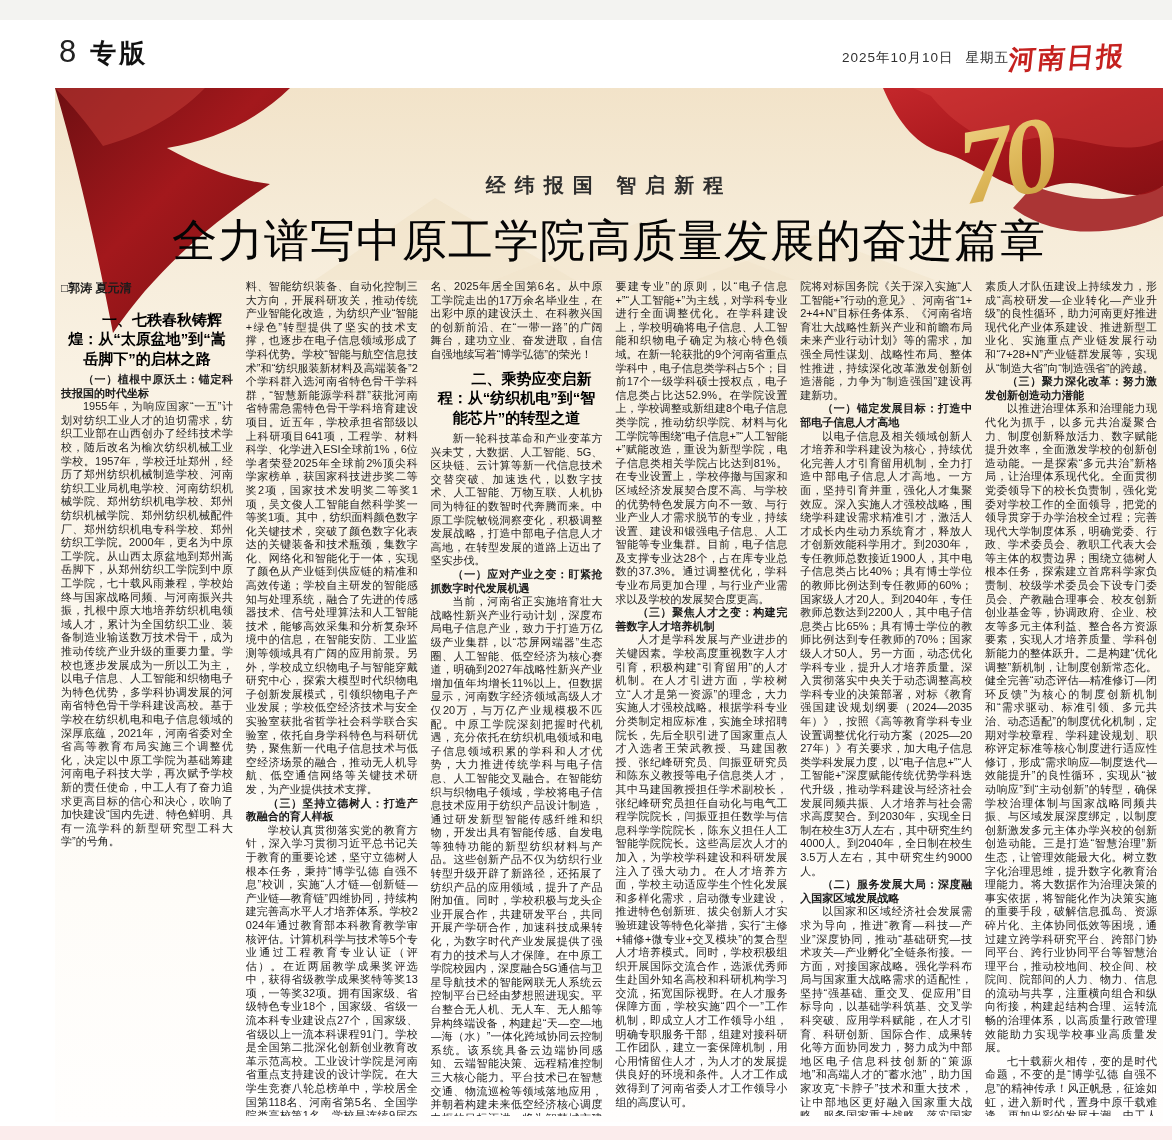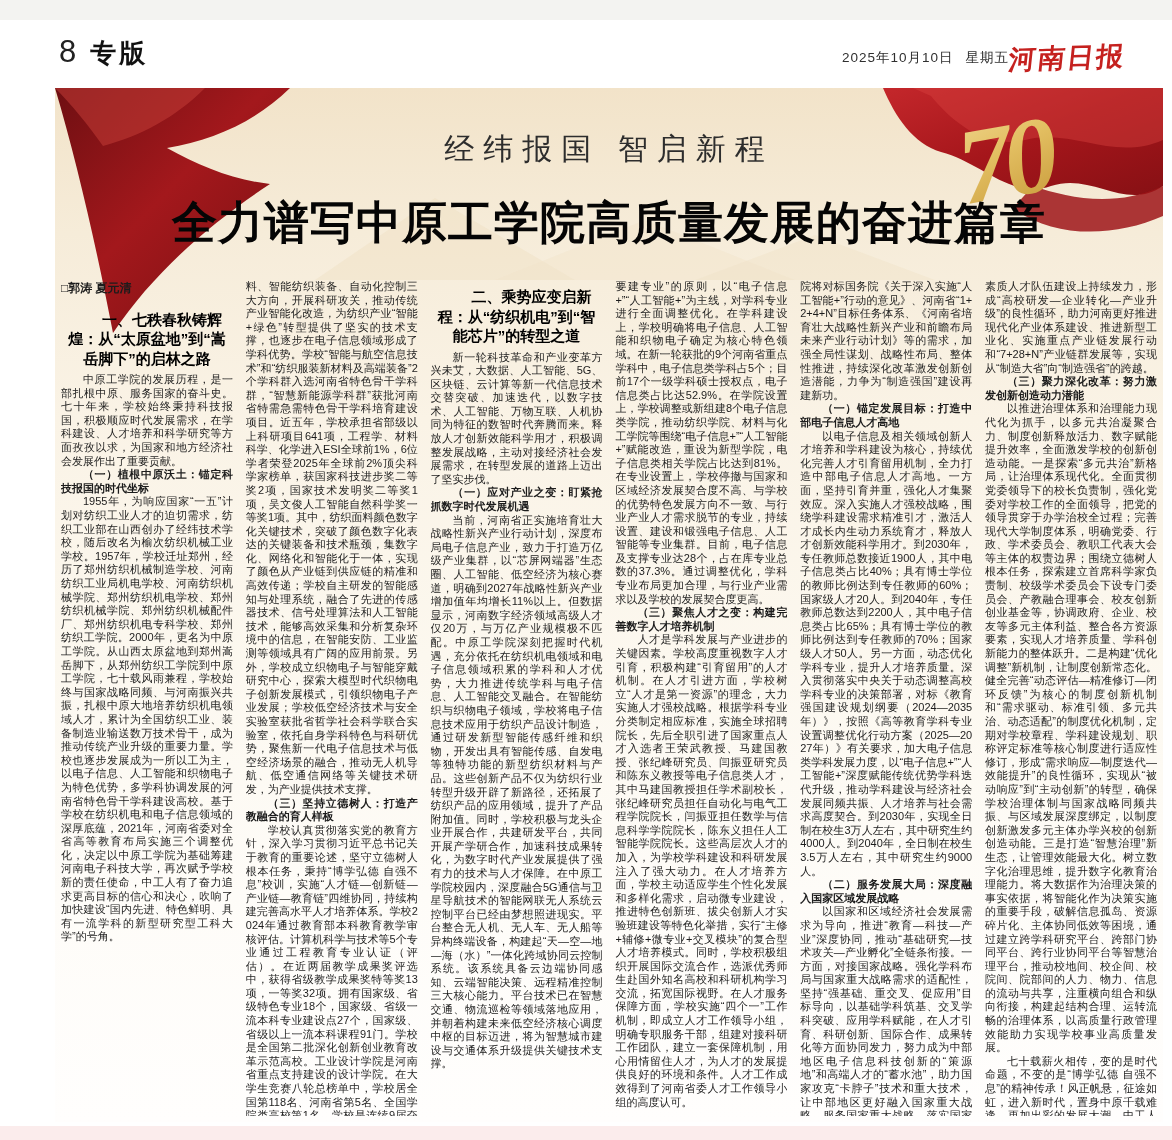--- a/index.html
+++ b/index.html
@@ -37,24 +37,24 @@
   .anniv{
     position:absolute;top:-2px;right:64px;width:190px;text-align:center;
     font-size:108px;line-height:150px;font-weight:900;font-style:italic;
     font-family:"Liberation Serif","DejaVu Serif",serif;
     background:linear-gradient(160deg,#f2dc9a 10%,#e3bf62 45%,#c99c3c 80%);
     -webkit-background-clip:text;background-clip:text;color:transparent;
     transform:rotate(-10deg);letter-spacing:-8px;
   }
   .banner{position:relative;height:192px;text-align:center;}
   .kicker{
-    padding-top:41px;font-size:30px;letter-spacing:9px;color:#2d2d2d;font-weight:400;
+    padding-top:84px;font-size:20px;letter-spacing:9px;color:#2d2d2d;font-weight:700;
   }
   .headline{
-    margin-top:23px;font-size:45px;font-weight:700;color:#050505;letter-spacing:1px;
+    margin-top:12px;font-size:45px;font-weight:400;color:#050505;letter-spacing:1px;
     white-space:nowrap;font-family:"Liberation Sans","DejaVu Sans",sans-serif;
   }
   
   .columns{
     position:absolute;left:6px;right:6px;top:192px;bottom:6px;
     display:flex;justify-content:space-between;
   }
   .col{width:172px;flex:0 0 172px;overflow:hidden;color:#1c1c1c;}
   .col p{margin:0;font-size:11px;line-height:13.6px;text-align:justify;word-break:break-all;}
   p.byline{font-weight:700;font-size:12px;margin:2px 0 14px;text-align:left;}
@@ -120,32 +120,32 @@
 
   <div class="banner">
     <div class="kicker">经纬报国 智启新程</div>
     <div class="headline">全力谱写中原工学院高质量发展的奋进篇章</div>
   </div>
 
   <div class="columns">
       <div class="col">
         <p class="byline">□郭涛 夏元清</p>
         <p class="section-heading">一、七秩春秋铸辉煌：从“太原盆地”到“嵩岳脚下”的启林之路</p>
-        <p class="body">中原工学院的发展历程，是一部扎根中原、服务国家的奋斗史。七十年来，学校始终秉持科技报国，积极顺应时代发展需求，在学科建设、人才培养和科学研究等方面孜孜以求，为国家和地方经济社会发展作出了重要贡献。</p>
         <p class="subheading">（一）植根中原沃土：锚定科技报国的时代坐标</p>
         <p class="body">1955年，为响应国家“一五”计划对纺织工业人才的迫切需求，纺织工业部在山西创办了经纬技术学校，随后改名为榆次纺织机械工业学校。1957年，学校迁址郑州，经历了郑州纺织机械制造学校、河南纺织工业局机电学校、河南纺织机械学院、郑州纺织机电学校、郑州纺织机械学院、郑州纺织机械配件厂、郑州纺织机电专科学校、郑州纺织工学院。2000年，更名为中原工学院。从山西太原盆地到郑州嵩岳脚下，从郑州纺织工学院到中原工学院，七十载风雨兼程，学校始终与国家战略同频、与河南振兴共振，扎根中原大地培养纺织机电领域人才，累计为全国纺织工业、装备制造业输送数万技术骨干，成为推动传统产业升级的重要力量。学校也逐步发展成为一所以工为主，以电子信息、人工智能和织物电子为特色优势，多学科协调发展的河南省特色骨干学科建设高校。基于学校在纺织机电和电子信息领域的深厚底蕴，2021年，河南省委对全省高等教育布局实施三个调整优化，决定以中原工学院为基础筹建河南电子科技大学，再次赋予学校新的责任使命，中工人有了奋力追求更高目标的信心和决心，吹响了加快建设“国内先进、特色鲜明、具有一流学科的新型研究型工科大学”的号角。</p>
       </div>
       <div class="col">
         <p class="body-cont">料、智能纺织装备、自动化控制三大方向，开展科研攻关，推动传统产业智能化改造，为纺织产业“智能+绿色”转型提供了坚实的技术支撑，也逐步在电子信息领域形成了学科优势。学校“智能与航空信息技术”和“纺织服装新材料及高端装备”2个学科群入选河南省特色骨干学科群，“智慧新能源学科群”获批河南省特需急需特色骨干学科培育建设项目。近五年，学校承担省部级以上科研项目641项，工程学、材料科学、化学进入ESI全球前1%，6位学者荣登2025年全球前2%顶尖科学家榜单，获国家科技进步奖二等奖2项，国家技术发明奖二等奖1项，吴文俊人工智能自然科学奖一等奖1项。其中，纺织面料颜色数字化关键技术，突破了颜色数字化表达的关键装备和技术瓶颈，集数字化、网络化和智能化于一体，实现了颜色从产业链到供应链的精准和高效传递；学校自主研发的智能感知与处理系统，融合了先进的传感器技术、信号处理算法和人工智能技术，能够高效采集和分析复杂环境中的信息，在智能安防、工业监测等领域具有广阔的应用前景。另外，学校成立织物电子与智能穿戴研究中心，探索大模型时代织物电子创新发展模式，引领织物电子产业发展；学校低空经济技术与安全实验室获批省哲学社会科学联合实验室，依托自身学科特色与科研优势，聚焦新一代电子信息技术与低空经济场景的融合，推动无人机导航、低空通信网络等关键技术研发，为产业提供技术支撑。</p>
         <p class="subheading">（三）坚持立德树人：打造产教融合的育人样板</p>
         <p class="body">学校认真贯彻落实党的教育方针，深入学习贯彻习近平总书记关于教育的重要论述，坚守立德树人根本任务，秉持“博学弘德 自强不息”校训，实施“人才链—创新链—产业链—教育链”四维协同，持续构建完善高水平人才培养体系。学校2024年通过教育部本科教育教学审核评估。计算机科学与技术等5个专业通过工程教育专业认证（评估）。在近两届教学成果奖评选中，获得省级教学成果奖特等奖13项，一等奖32项。拥有国家级、省级特色专业18个，国家级、省级一流本科专业建设点27个，国家级、省级以上一流本科课程91门。学校是全国第二批深化创新创业教育改革示范高校。工业设计学院是河南省重点支持建设的设计学院。在大学生竞赛八轮总榜单中，学校居全国第118名、河南省第5名、全国学院类高校第1名。学校是连续9届夺得全国大学生工程实践与创新能力大赛最高奖的3所高校之一。2017年以来，全国大学生电子设计大赛国家奖获奖总数连续五届居河南省本科组高校第1名、2025年居全国第7名。2023年以来，全国大学生智能汽车竞赛总决赛，国家奖获奖总数连续三届居河南省第1</p>
       </div>
       <div class="col">
+        <p class="body-cont">名、2025年居全国第6名。从中原工学院走出的17万余名毕业生，在出彩中原的建设沃土、在科教兴国的创新前沿、在“一带一路”的广阔舞台，建功立业、奋发进取，自信自强地续写着“博学弘德”的荣光！</p>
         <p class="section-heading">二、乘势应变启新程：从“纺织机电”到“智能芯片”的转型之道</p>
-        <p class="body">新一轮科技革命和产业变革方兴未艾，大数据、人工智能、5G、区块链、云计算等新一代信息技术交替突破、加速迭代，以数字技术、人工智能、万物互联、人机协同为特征的数智时代奔腾而来。释放人才创新效能科学用才，积极调整发展战略，主动对接经济社会发展需求，在转型发展的道路上迈出了坚实步伐。</p>
+        <p class="body">新一轮科技革命和产业变革方兴未艾，大数据、人工智能、5G、区块链、云计算等新一代信息技术交替突破、加速迭代，以数字技术、人工智能、万物互联、人机协同为特征的数智时代奔腾而来。中原工学院敏锐洞察变化，积极调整发展战略，打造中部电子信息人才高地，在转型发展的道路上迈出了坚实步伐。</p>
         <p class="subheading">（一）应对产业之变：盯紧抢抓数字时代发展机遇</p>
         <p class="body">当前，河南省正实施培育壮大战略性新兴产业行动计划，深度布局电子信息产业，致力于打造万亿级产业集群，以“芯屏网端器”生态圈、人工智能、低空经济为核心赛道，明确到2027年战略性新兴产业增加值年均增长11%以上。但数据显示，河南数字经济领域高级人才仅20万，与万亿产业规模极不匹配。中原工学院深刻把握时代机遇，充分依托在纺织机电领域和电子信息领域积累的学科和人才优势，大力推进传统学科与电子信息、人工智能交叉融合。在智能纺织与织物电子领域，学校将电子信息技术应用于纺织产品设计制造，通过研发新型智能传感纤维和织物，开发出具有智能传感、自发电等独特功能的新型纺织材料与产品。这些创新产品不仅为纺织行业转型升级开辟了新路径，还拓展了纺织产品的应用领域，提升了产品附加值。同时，学校积极与龙头企业开展合作，共建研发平台，共同开展产学研合作，加速科技成果转化，为数字时代产业发展提供了强有力的技术与人才保障。在中原工学院校园内，深度融合5G通信与卫星导航技术的智能网联无人系统云控制平台已经由梦想照进现实。平台整合无人机、无人车、无人船等异构终端设备，构建起“天—空—地—海（水）”一体化跨域协同云控制系统。该系统具备云边端协同感知、云端智能决策、远程精准控制三大核心能力。平台技术已在智慧交通、物流巡检等领域落地应用，并朝着构建未来低空经济核心调度中枢的目标迈进，将为智慧城市建设与交通体系升级提供关键技术支撑。</p>
       </div>
       <div class="col">
         <p class="body-cont">要建专业”的原则，以“电子信息+”“人工智能+”为主线，对学科专业进行全面调整优化。在学科建设上，学校明确将电子信息、人工智能和织物电子确定为核心特色领域。在新一轮获批的9个河南省重点学科中，电子信息类学科占5个；目前17个一级学科硕士授权点，电子信息类占比达52.9%。在学院设置上，学校调整或新组建8个电子信息类学院，推动纺织学院、材料与化工学院等围绕“电子信息+”“人工智能+”赋能改造，重设为新型学院，电子信息类相关学院占比达到81%。在专业设置上，学校停撤与国家和区域经济发展契合度不高、与学校的优势特色发展方向不一致、与行业产业人才需求脱节的专业，持续设置、建设和锻强电子信息、人工智能等专业集群。目前，电子信息及支撑专业达28个，占在库专业总数的37.3%。通过调整优化，学科专业布局更加合理，与行业产业需求以及学校的发展契合度更高。</p>
         <p class="subheading">（三）聚焦人才之变：构建完善数字人才培养机制</p>
         <p class="body">人才是学科发展与产业进步的关键因素。学校高度重视数字人才引育，积极构建“引育留用”的人才机制。在人才引进方面，学校树立“人才是第一资源”的理念，大力实施人才强校战略。根据学科专业分类制定相应标准，实施全球招聘院长，先后全职引进了国家重点人才入选者王荣武教授、马建国教授、张纪峰研究员、闫振亚研究员和陈东义教授等电子信息类人才，其中马建国教授担任学术副校长，张纪峰研究员担任自动化与电气工程学院院长，闫振亚担任数学与信息科学学院院长，陈东义担任人工智能学院院长。这些高层次人才的加入，为学校学科建设和科研发展注入了强大动力。在人才培养方面，学校主动适应学生个性化发展和多样化需求，启动微专业建设，推进特色创新班、拔尖创新人才实验班建设等特色化举措，实行“主修+辅修+微专业+交叉模块”的复合型人才培养模式。同时，学校积极组织开展国际交流合作，选派优秀师生赴国外知名高校和科研机构学习交流，拓宽国际视野。在人才服务保障方面，学校实施“四个一”工作机制，即成立人才工作领导小组，明确专职服务干部，组建对接科研工作团队，建立一套保障机制，用心用情留住人才，为人才的发展提供良好的环境和条件。人才工作成效得到了河南省委人才工作领导小组的高度认可。</p>
       </div>
       <div class="col">
         <p class="body-cont">院将对标国务院《关于深入实施“人工智能+”行动的意见》、河南省“1+2+4+N”目标任务体系、《河南省培育壮大战略性新兴产业和前瞻布局未来产业行动计划》等的需求，加强全局性谋划、战略性布局、整体性推进，持续深化改革激发创新创造潜能，力争为“制造强国”建设再建新功。</p>

